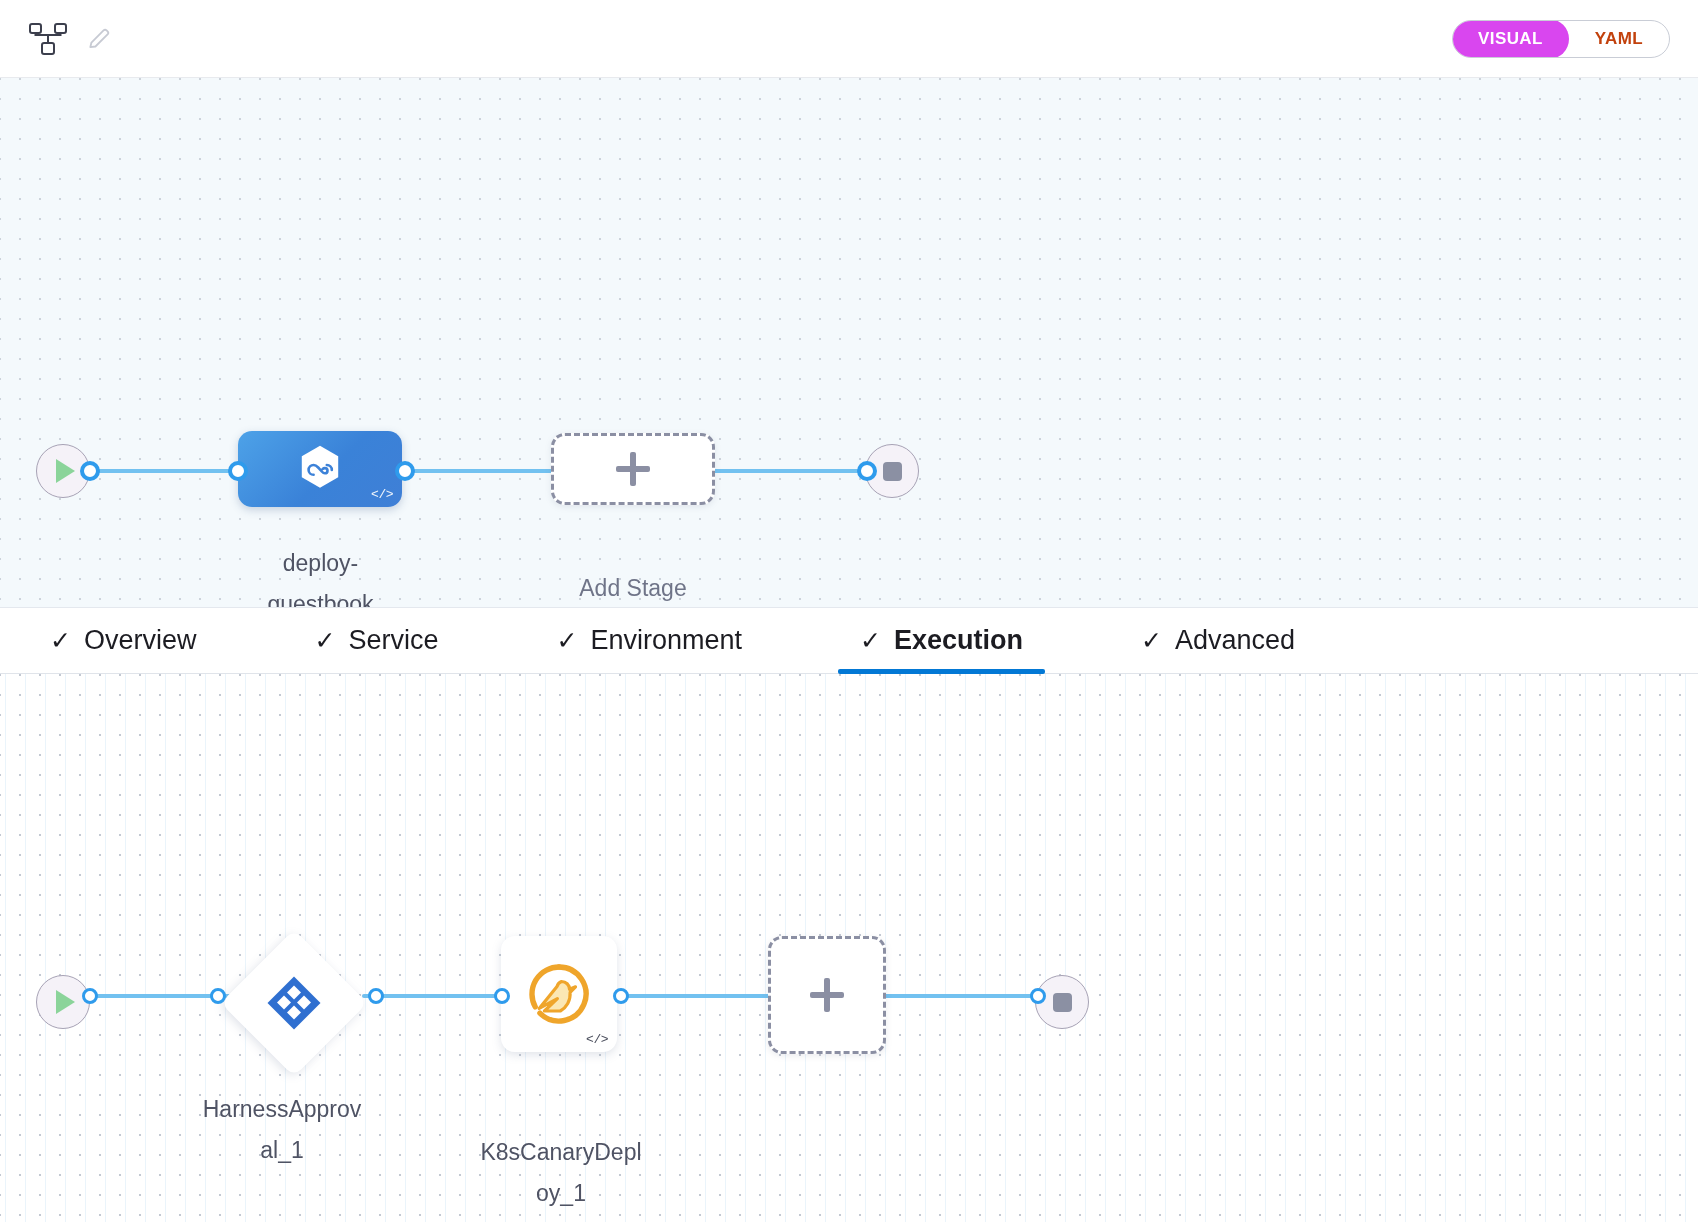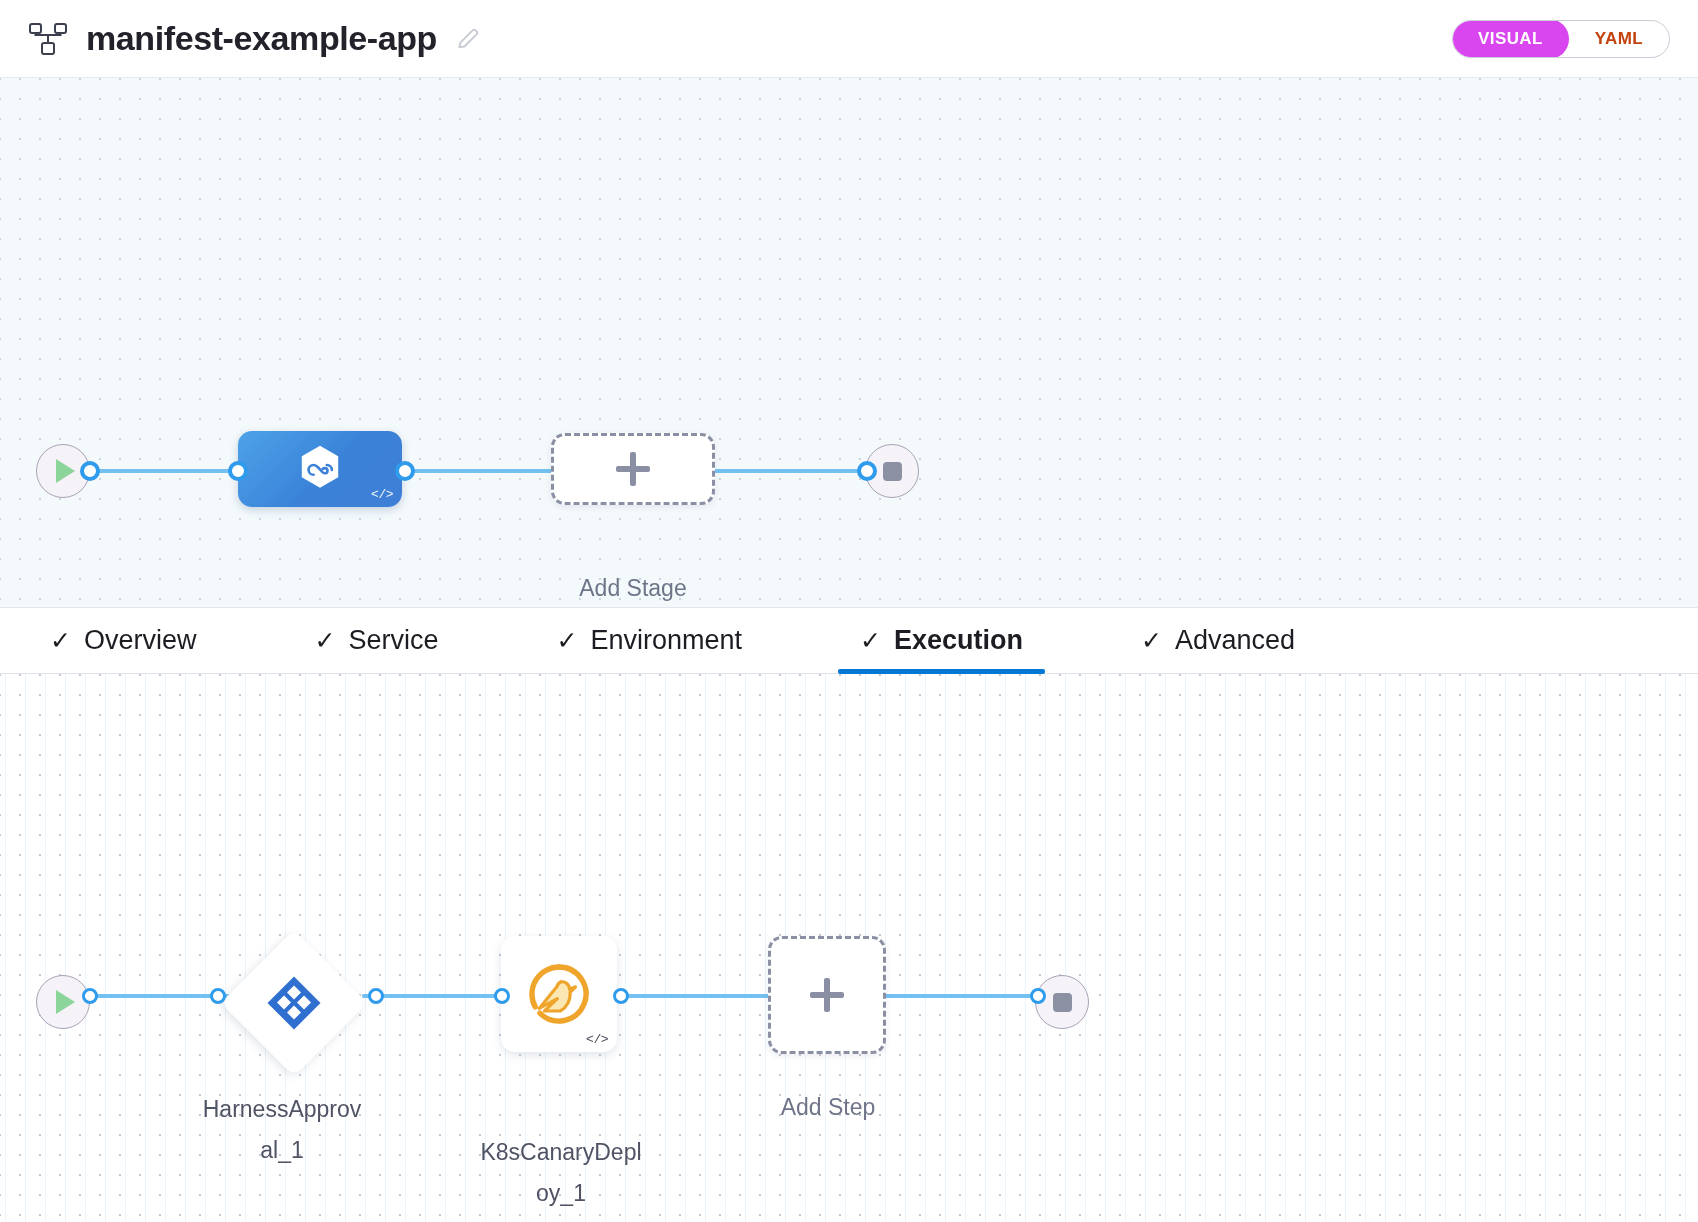--- a/index.html
+++ b/index.html
@@ -242,21 +242,20 @@
 <div class="header">
   <div class="header-left">
     <span class="pipeline-icon">
       <svg viewBox="0 0 40 34" fill="none" xmlns="http://www.w3.org/2000/svg">
         <rect x="2" y="2" width="11" height="9" rx="2" stroke="#3c3f4d" stroke-width="2"></rect>
         <rect x="27" y="2" width="11" height="9" rx="2" stroke="#3c3f4d" stroke-width="2"></rect>
         <rect x="14" y="21" width="12" height="11" rx="2" stroke="#3c3f4d" stroke-width="2"></rect>
         <path d="M20 21V13M20 13H7.5V11M20 13h12.5v-2" stroke="#3c3f4d" stroke-width="2" stroke-linecap="round"></path>
       </svg>
     </span>
-    <h1 class="page-title">manifest-example-app</h1>
     <span class="edit-icon">
       <svg viewBox="0 0 24 24" fill="none" xmlns="http://www.w3.org/2000/svg">
         <path d="M4 19.5l1-4.2L16.2 4.1a2 2 0 0 1 2.8 0l.9.9a2 2 0 0 1 0 2.8L8.7 18.9l-4.7.6z" stroke="#9aa0b0" stroke-width="1.7" stroke-linejoin="round"></path>
       </svg>
     </span>
   </div>
   <div class="header-right">
     <div class="mode-toggle">
       <button class="mode-btn active">VISUAL</button>
       <button class="mode-btn">YAML</button>
@@ -282,20 +281,22 @@
       <svg viewBox="0 0 52 52" fill="none" xmlns="http://www.w3.org/2000/svg">
         <path d="M26 2.8l18.2 10.5v21L26 44.8 7.8 34.3v-21L26 2.8z" fill="#ffffff"></path>
         <path d="M19.6 31.8c-2.8 0-5-2.2-5-4.9s2.2-4.9 5-4.9c2.1 0 3.4 1.2 4.6 2.5l3.6 4c1 1.1 1.8 1.8 3 1.8 1.5 0 2.7-1.1 2.7-2.6s-1.2-2.6-2.7-2.6c-.9 0-1.6.3-2.3 1" stroke="#3d82d8" stroke-width="2.6" stroke-linecap="round" fill="none"></path>
         <path d="M32.8 22c2.8 0 5 2.2 5 4.9" stroke="#3d82d8" stroke-width="2.6" stroke-linecap="round" fill="none"></path>
       </svg>
     </span>
     <span class="code-badge">&lt;/&gt;</span>
   </div>
   <div class="dot" style="left:228px; top:383px;"></div>
   <div class="dot" style="left:395px; top:383px;"></div>
+  <div class="node-label" style="left:208px; top:465px; width:225px;">deploy-
+guestbook</div>
 
   <div class="add-node add-stage-node" style="left:551px; top:355px;">
     <span class="plus"></span>
   </div>
   <div class="node-label label-add" style="left:528px; top:470px; width:210px;">Add Stage</div>
 
   <div class="terminal" style="left:865px; top:366px;">
     <span class="stop-sq"></span>
   </div>
   <div class="dot" style="left:857px; top:383px;"></div>
@@ -365,20 +366,19 @@
     <span class="code-badge dark">&lt;/&gt;</span>
   </div>
   <div class="dot-sm" style="left:494px; top:314px;"></div>
   <div class="dot-sm" style="left:613px; top:314px;"></div>
   <div class="node-label" style="left:455px; top:425px; width:212px;margin-top:33px;">K8sCanaryDepl
 oy_1</div>
 
   <div class="add-node add-step-node" style="left:768px; top:262px;">
     <span class="plus"></span>
   </div>
-  <div class="node-label label-add" style="left:722px; top:393px; width:212px;">Add Step</div>
 
   <div class="terminal" style="left:1035px; top:301px;">
     <span class="stop-sq"></span>
   </div>
   <div class="dot-sm" style="left:1030px; top:314px;"></div>
 
 </div>
 
 </body></html>

